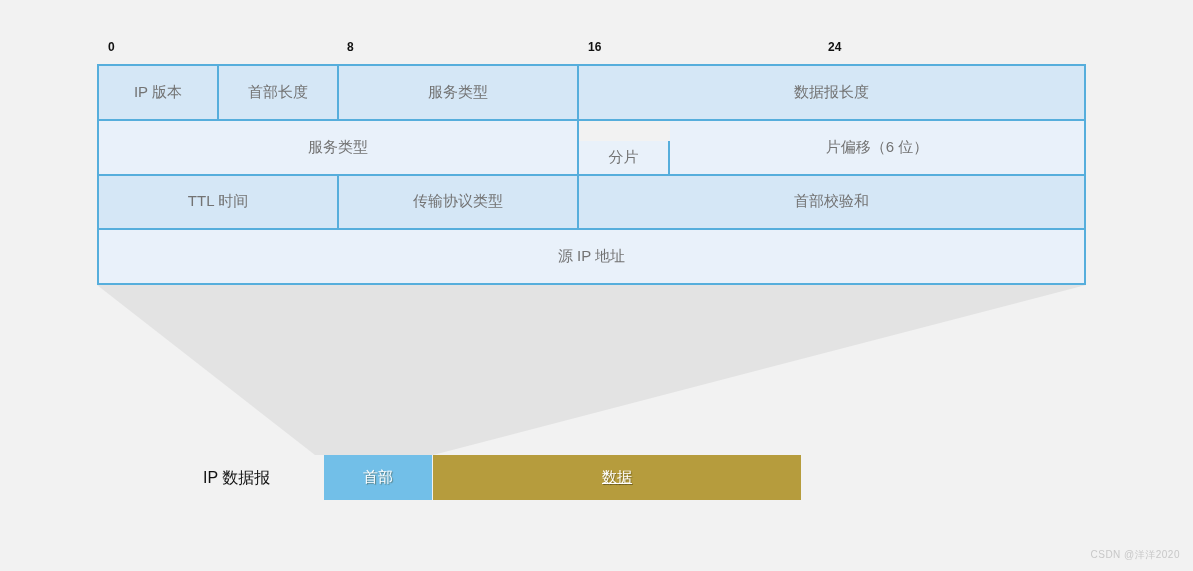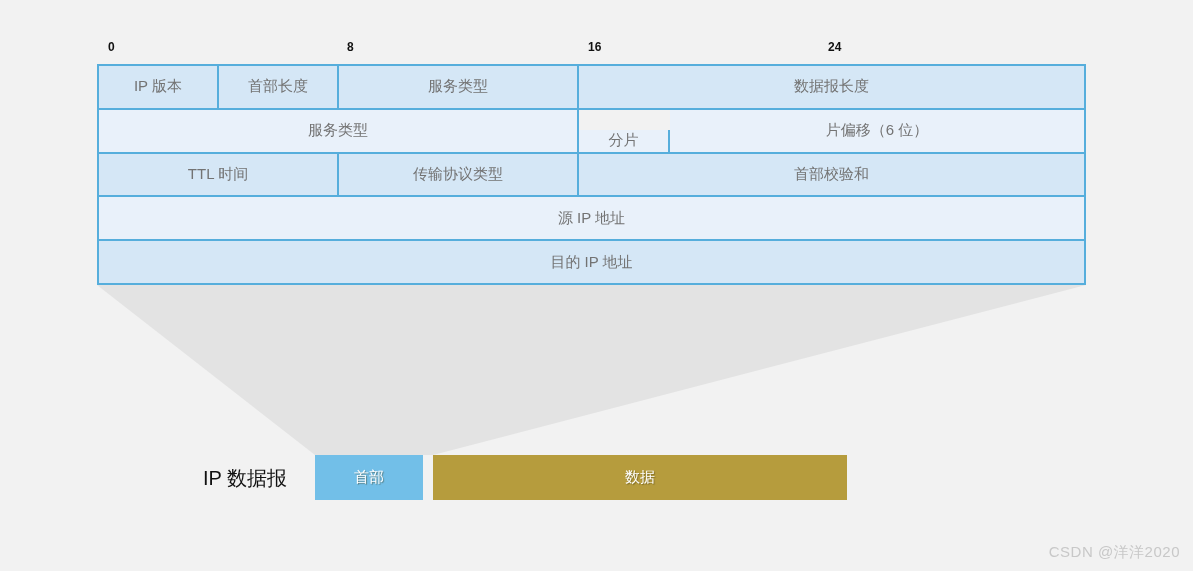--- a/index.html
+++ b/index.html
@@ -25,27 +25,27 @@
          border-right:2px solid #56aedc;font-size:15px;color:#737373;white-space:nowrap;overflow:hidden;}
   .hcell:last-child{border-right:none;flex:1 1 auto;text-align:center;}
   .hrow.odd .hcell{background:#d5e7f6;}
   .hrow.even .hcell{background:#e9f1fa;}
   .w120{flex:0 0 120px;}
   .w240{flex:0 0 240px;}
   .w480{flex:0 0 480px;}
   .w91{flex:0 0 91px;margin-top:20px;}
 
   
-  .datagram-label{position:absolute;left:203px;top:469px;font-size:20px;color:#111;line-height:18px;}
+  .datagram-label{position:absolute;left:203px;top:469px;font-size:16px;color:#111;line-height:18px;}
   .seg{position:absolute;top:455px;height:45px;display:flex;align-items:center;justify-content:center;
        font-size:15px;color:#fff;text-shadow:1px 1px 1px rgba(60,50,10,0.45);}
-  .seg-header{left:315px;width:108px;background:#72bfe8;}
-  .seg-data{left:433px;width:414px;background:#b69c3d;}
+  .seg-header{left:324px;width:108px;background:#72bfe8;}
+  .seg-data{left:433px;width:368px;background:#b69c3d;text-decoration:underline;}
 
-  .watermark{position:absolute;right:13px;bottom:9px;font-size:15px;color:#c8c8c8;letter-spacing:0.5px;}
+  .watermark{position:absolute;right:13px;bottom:9px;font-size:10px;color:#c8c8c8;letter-spacing:0.5px;}
 </style>
 </head>
 <body>
 
 <div class="canvas">
 
   <svg class="funnel-svg" viewBox="0 0 1193 571">
     <polygon points="97,285 1086,285 433,455 315,455" fill="#e3e3e3"></polygon>
   </svg>
 
@@ -67,23 +67,20 @@
       <div class="hcell">片偏移（6 位）</div>
     </div>
     <div class="hrow odd">
       <div class="hcell w240">TTL 时间</div>
       <div class="hcell w240">传输协议类型</div>
       <div class="hcell">首部校验和</div>
     </div>
     <div class="hrow even">
       <div class="hcell">源 IP 地址</div>
     </div>
-    <div class="hrow odd">
-      <div class="hcell">目的 IP 地址</div>
-    </div>
   </div>
 
   <div class="datagram-label">IP 数据报</div>
   <div class="seg seg-header">首部</div>
   <div class="seg seg-data">数据</div>
 
   <div class="watermark">CSDN @洋洋2020</div>
 
 </div>
 

